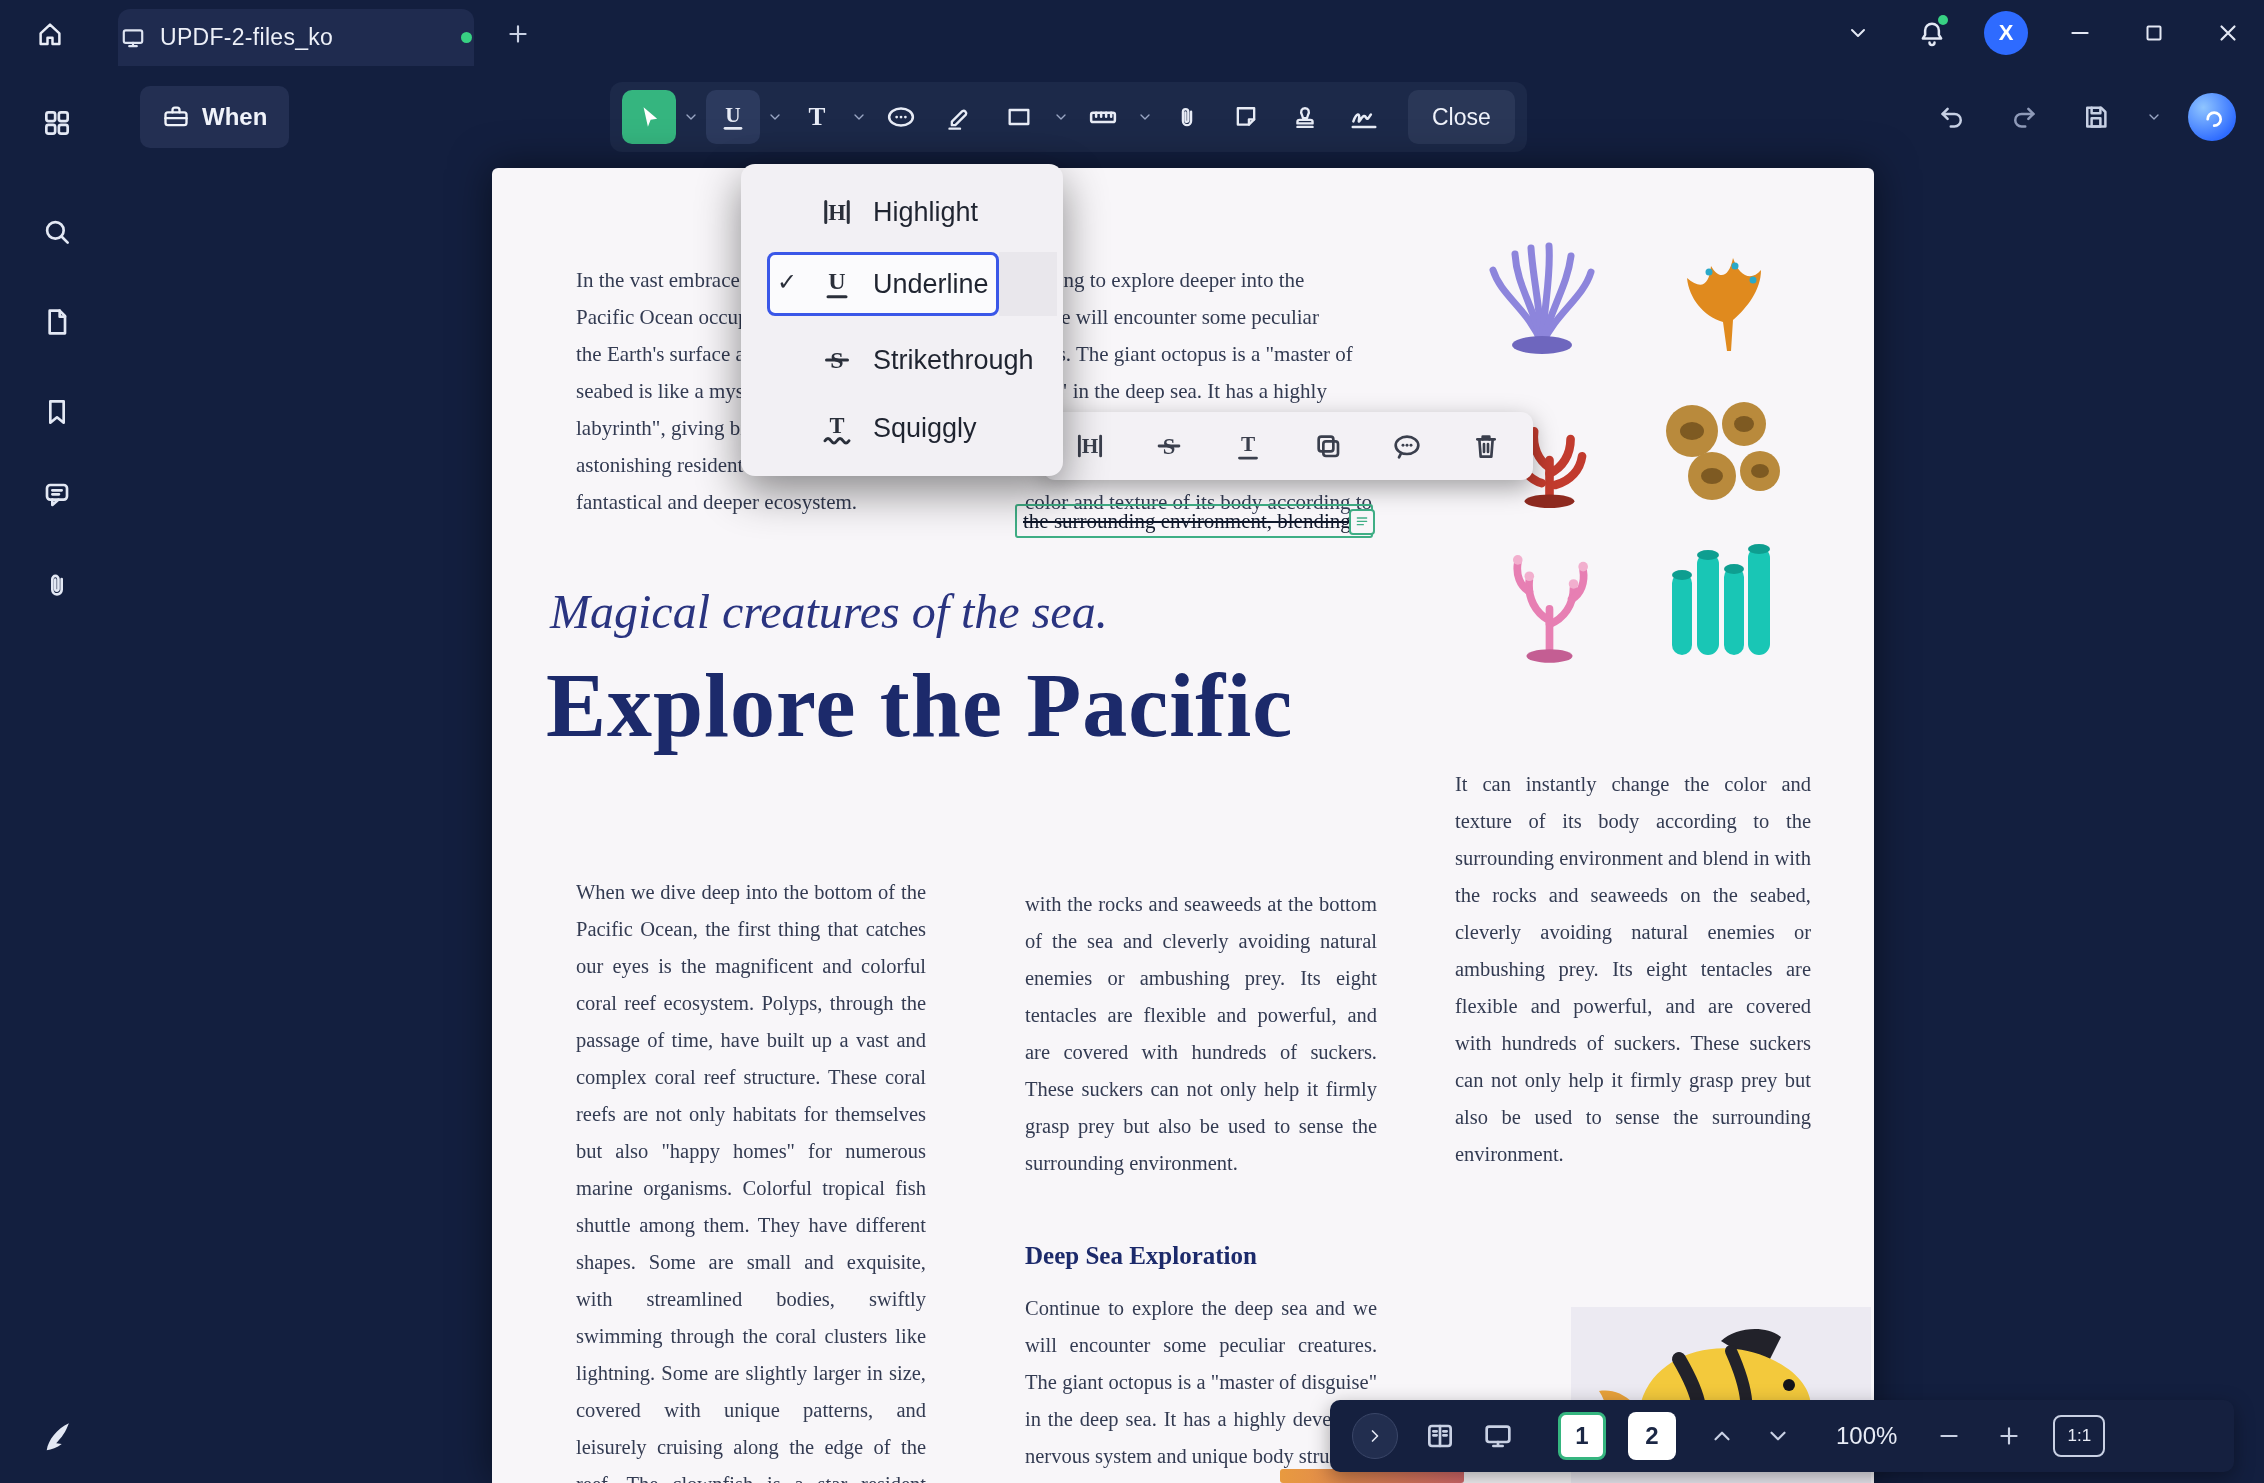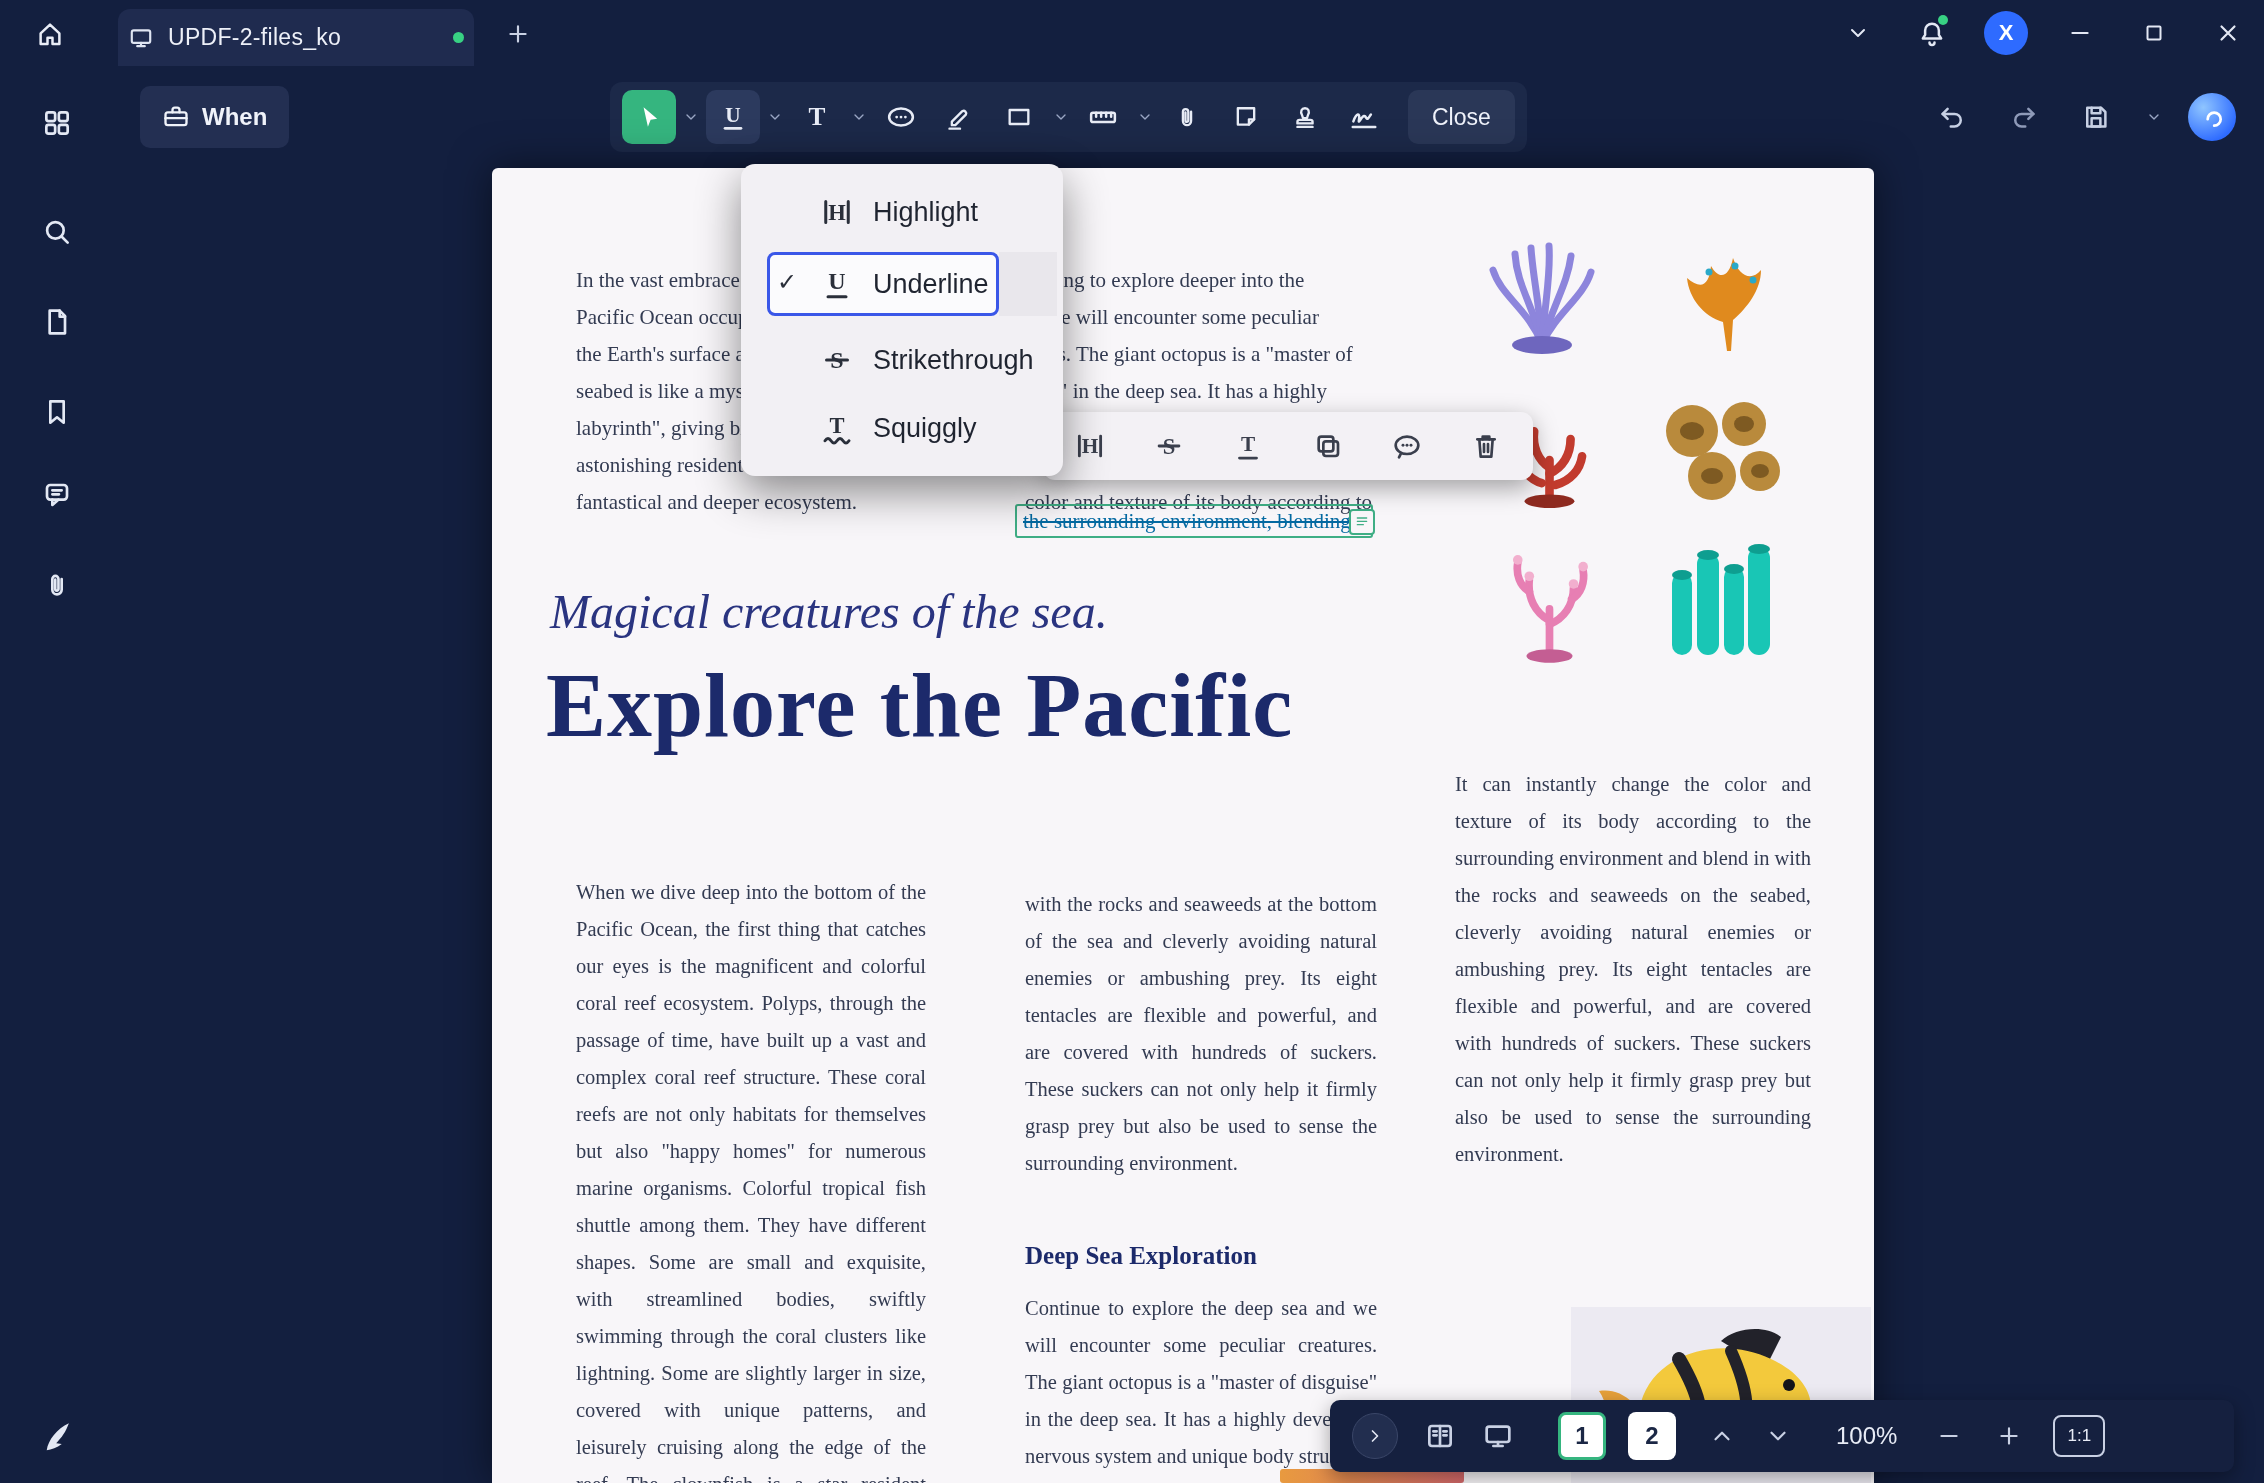--- a/index.html
+++ b/index.html
@@ -8,21 +8,21 @@
   .abs{position:absolute}
   button{background:none;border:none;color:inherit;cursor:pointer;font-family:inherit}
   svg{display:block}
   .ic path,.ic rect,.ic circle,.ic ellipse{stroke:currentColor;fill:none;stroke-width:2;stroke-linecap:round;stroke-linejoin:round}
   .ic .fil{fill:currentColor;stroke:none}
   .ic text{fill:currentColor;stroke:none;font-family:"Liberation Serif",serif;font-weight:bold}
 
   
   .titlebar{left:0;top:0;width:2264px;height:66px}
   .home-btn{position:absolute;left:26px;top:10px;width:48px;height:48px;display:flex;align-items:center;justify-content:center;color:#E8ECF6}
-  .tab{position:absolute;left:118px;top:9px;width:356px;height:57px;background:#1F2B4F;border-radius:12px 12px 0 0;display:flex;align-items:center;padding:0 10px;gap:14px;cursor:pointer}
+  .tab{position:absolute;left:118px;top:9px;width:356px;height:57px;background:#1F2B4F;border-radius:12px 12px 0 0;display:flex;align-items:center;padding:0 2px;gap:14px;cursor:pointer}
   .tab-title{font-size:23px;color:#EDF0F8;letter-spacing:.3px}
   .tab-dot{width:11px;height:11px;border-radius:50%;background:#38D183;margin-left:auto}
   .newtab{position:absolute;left:500px;top:16px;width:36px;height:36px;display:flex;align-items:center;justify-content:center;color:#C9D1E4}
   .tb-right{position:absolute;right:14px;top:0;height:66px;display:flex;align-items:center;gap:30px}
   .tb-ic{width:44px;height:44px;display:flex;align-items:center;justify-content:center;color:#E3E8F4;position:relative}
   .bell-dot{position:absolute;top:4px;right:6px;width:10px;height:10px;border-radius:50%;background:#38D183}
   .avatar{width:44px;height:44px;border-radius:50%;background:#2E6BFF;color:#fff;font-size:22px;font-weight:bold;display:flex;align-items:center;justify-content:center}
 
   
   .sidebar{left:0;top:66px;width:113px;height:1417px}
@@ -40,21 +40,21 @@
   .tool-right{position:absolute;right:28px;top:16px;height:70px;display:flex;align-items:center;gap:24px}
   .tr-btn{width:48px;height:48px;display:flex;align-items:center;justify-content:center;color:#C7D0E4}
   .tr-btn.dim{color:#8F9AB8}
   .ai-btn{width:48px;height:48px;border-radius:50%;background:radial-gradient(circle at 32% 30%,#8FC5FF,#2E6BFF 75%);display:flex;align-items:center;justify-content:center}
 
   
   .page{left:492px;top:168px;width:1382px;height:1315px;background:#F8F6F9;border-radius:6px 6px 0 0;box-shadow:0 0 40px rgba(0,0,0,.5);color:#333B52;font-family:"Liberation Serif",serif}
   .tcol{position:absolute}
   .tline{height:37px;line-height:37px;font-size:21px;white-space:nowrap}
   .ann-box{position:absolute;left:523px;top:336px;width:358px;height:34px;border:2px solid #3FAE85;border-radius:3px;display:flex;align-items:center;padding-left:6px}
-  .ann-text{font-size:21px;color:#0369a1;text-decoration:line-through;white-space:nowrap}
+  .ann-text{font-size:21px;color:#0f172a;text-decoration:line-through;white-space:nowrap}
   .ann-note{position:absolute;right:-4px;top:3px;width:26px;height:26px;background:#F8F6F9;border:2px solid #3FAE85;border-radius:4px;display:flex;align-items:center;justify-content:center;color:#3FAE85}
   .subtitle{position:absolute;left:58px;top:416px;font-style:italic;font-size:48px;color:#2A3480;white-space:nowrap}
   .doc-title{position:absolute;left:54px;top:486px;font-size:90px;font-weight:bold;color:#1C2A6B;letter-spacing:1px;white-space:nowrap}
   .bcol{position:absolute;font-size:20.5px;line-height:37px;text-align:justify;color:#333B52}
   .bcol h3{font-size:25px;color:#1C2A6B;margin:55px 0 16px;text-align:left;font-weight:bold}
   .img-tile{position:absolute}
   .fish-tile{position:absolute;left:1079px;top:1139px;width:300px;height:176px;background:#ECEAF2;display:flex;align-items:center;justify-content:center;overflow:hidden}
   .sliver{position:absolute;left:788px;top:1301px;width:184px;height:14px;border-radius:3px;background:linear-gradient(90deg,#E89A3F,#D4696B)}
 
   

